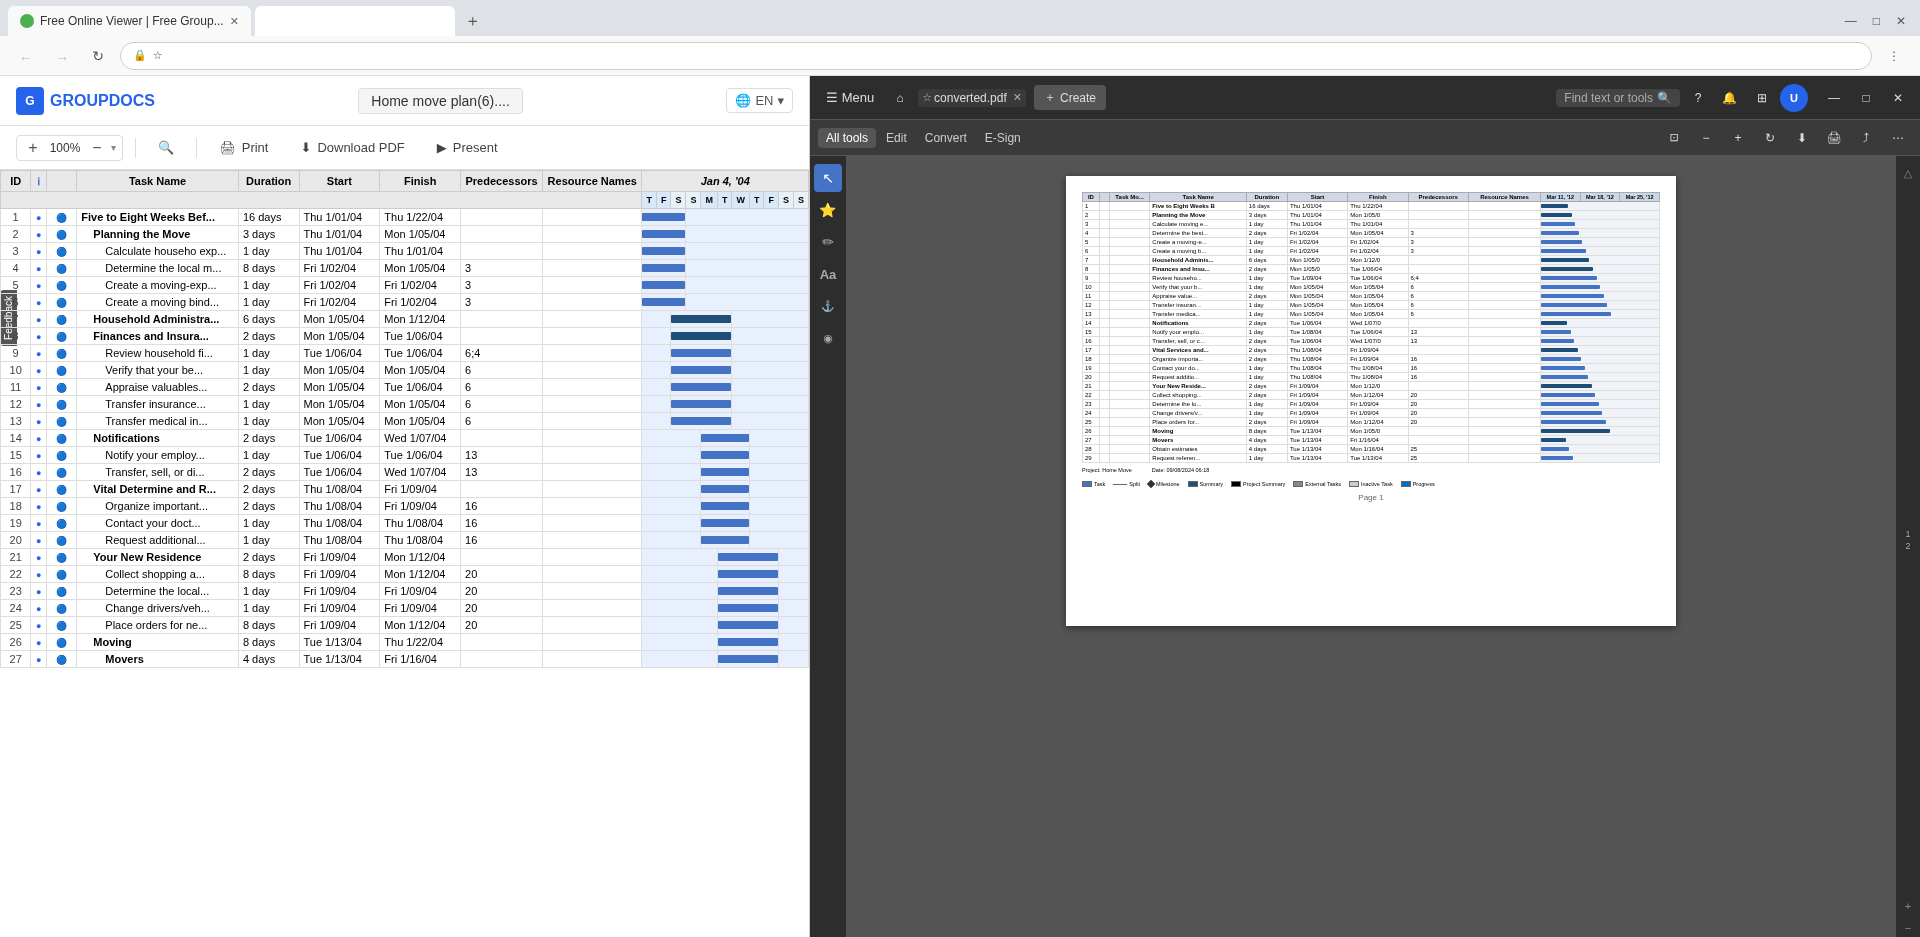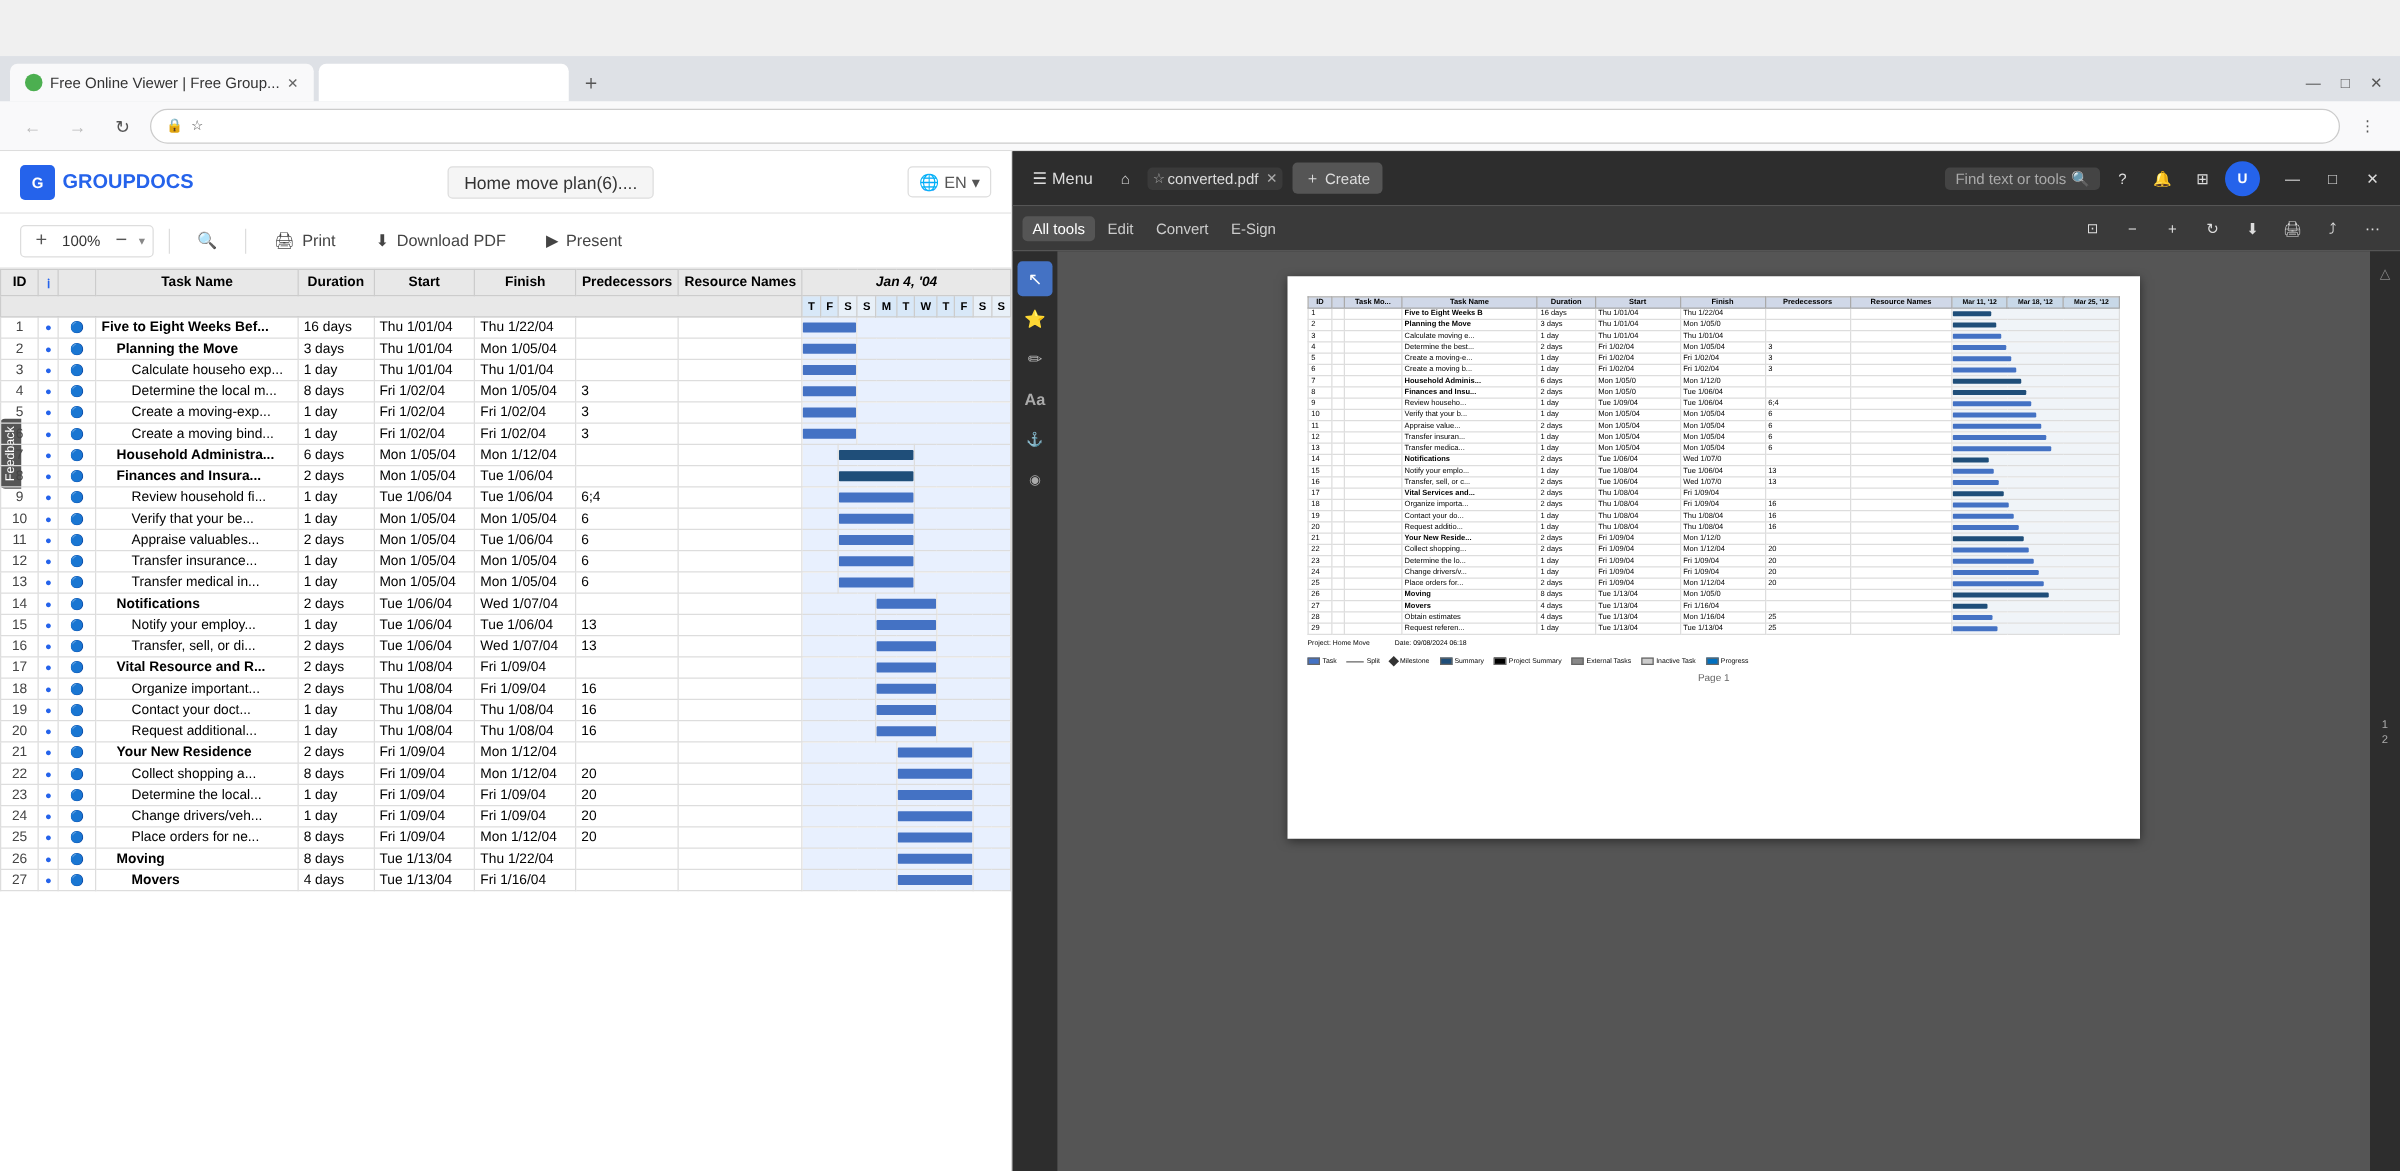--- a/index.html
+++ b/index.html
@@ -1,20 +1,20 @@
 <!DOCTYPE html>
 <html><head>
   <meta charset="utf-8">
   <style>
     * { margin: 0; padding: 0; box-sizing: border-box; }
     body { font-family: 'Segoe UI', Arial, sans-serif; font-size: 12px; background: #f0f0f0; overflow: hidden; width: 1920px; height: 937px; }
 
     
     .browser-chrome { background: #dee1e6; width: 100%; }
-    .tab-bar { display: flex; align-items: center; height: 36px; padding: 6px 8px 0; gap: 4px; background: #dee1e6; margin-top: 45px; }
+    .tab-bar { display: flex; align-items: center; height: 36px; padding: 6px 8px 0; gap: 4px; background: #dee1e6; }
     .tab { display: flex; align-items: center; background: #f9f9fa; border-radius: 6px 6px 0 0; padding: 0 12px; height: 30px; font-size: 12px; color: #333; gap: 6px; min-width: 200px; }
     .tab.active { background: #fff; }
     .tab-favicon { width: 14px; height: 14px; background: #4CAF50; border-radius: 50%; flex-shrink: 0; }
     .tab-close { margin-left: auto; color: #666; cursor: pointer; font-size: 11px; }
     .new-tab-btn { width: 28px; height: 28px; display: flex; align-items: center; justify-content: center; border-radius: 50%; color: #555; font-size: 16px; cursor: pointer; }
     .browser-controls { display: flex; align-items: center; height: 40px; padding: 4px 12px; gap: 8px; background: #f9f9fa; border-bottom: 1px solid #ddd; }
     .nav-btn { width: 28px; height: 28px; border-radius: 50%; display: flex; align-items: center; justify-content: center; color: #555; cursor: pointer; font-size: 14px; }
     .nav-btn.disabled { color: #bbb; cursor: default; }
     .address-bar { flex: 1; height: 28px; background: #fff; border: 1px solid #ccc; border-radius: 14px; padding: 0 12px; font-size: 12px; color: #333; display: flex; align-items: center; gap: 6px; }
     .address-bar-url { flex: 1; font-size: 12px; color: #333; overflow: hidden; text-overflow: ellipsis; white-space: nowrap; }
@@ -68,21 +68,21 @@
     .pdf-tool-btn { padding: 3px 8px; color: #ccc; font-size: 12px; border-radius: 4px; cursor: pointer; }
     .pdf-tool-btn.active { color: #fff; background: #555; }
     .pdf-search-box { margin-left: auto; display: flex; align-items: center; gap: 4px; background: #555; border-radius: 4px; padding: 2px 8px; }
 
     .pdf-content { flex: 1; display: flex; overflow: hidden; }
     .pdf-left-tools { width: 36px; background: #2d2d2d; display: flex; flex-direction: column; align-items: center; padding-top: 8px; gap: 4px; }
     .pdf-tool-icon { width: 28px; height: 28px; display: flex; align-items: center; justify-content: center; color: #aaa; cursor: pointer; border-radius: 4px; font-size: 14px; }
     .pdf-tool-icon.active { background: #4472C4; color: white; }
 
     .pdf-doc-area { flex: 1; background: #555; overflow-y: auto; display: flex; flex-direction: column; align-items: center; padding: 20px; gap: 10px; }
-    .pdf-page { background: white; box-shadow: 0 2px 8px rgba(0,0,0,0.5); width: 682px; min-height: 450px; position: relative; padding: 16px; }
+    .pdf-page { background: white; box-shadow: 0 2px 8px rgba(0,0,0,0.5); width: 610px; min-height: 450px; position: relative; padding: 16px; }
 
     .pdf-right-tools { width: 24px; background: #2d2d2d; display: flex; flex-direction: column; align-items: center; padding-top: 8px; gap: 4px; }
     .pdf-right-icon { width: 18px; height: 18px; display: flex; align-items: center; justify-content: center; color: #888; font-size: 10px; }
 
     
     .mini-table { width: 100%; font-size: 6px; border-collapse: collapse; }
     .mini-table th { background: #d0d8e8; border: 0.5px solid #aaa; padding: 1px 2px; font-weight: 600; font-size: 6px; }
     .mini-table td { border: 0.5px solid #ddd; padding: 1px 2px; font-size: 6px; white-space: nowrap; overflow: hidden; }
     .mini-summary { font-weight: bold; }
     .mini-legend { margin-top: 8px; display: flex; gap: 8px; flex-wrap: wrap; font-size: 5.5px; }
@@ -466,21 +466,21 @@
     <td colspan="4" style="background:#e8f0fe;"></td>
                   <td colspan="3" style="background:#e8f0fe;padding:0;">
                     <div style="height:8px;background:#4472C4;margin:2px 0;border-radius:1px;"></div>
                   </td>
                   <td colspan="4" style="background:#e8f0fe;"></td>
   </tr>
                 <tr>
     <td class="row-num" style="text-align:center;">17</td>
     <td style="text-align:center;"><span style="color:#2563eb;font-size:9px;">●</span></td>
     <td style="text-align:center;"><span style="font-size:9px;color:#4472C4;">🔵</span></td>
-    <td class="task-indent1 task-summary">Vital Resource and R...</td>
+    <td class="task-indent1 task-summary">Vital Determine and R...</td>
     <td>2 days</td>
     <td>Thu 1/08/04</td>
     <td>Fri 1/09/04</td>
     <td></td>
     <td></td>
     <td colspan="4" style="background:#e8f0fe;"></td>
                   <td colspan="3" style="background:#e8f0fe;padding:0;">
                     <div style="height:8px;background:#4472C4;margin:2px 0;border-radius:1px;"></div>
                   </td>
                   <td colspan="4" style="background:#e8f0fe;"></td>

